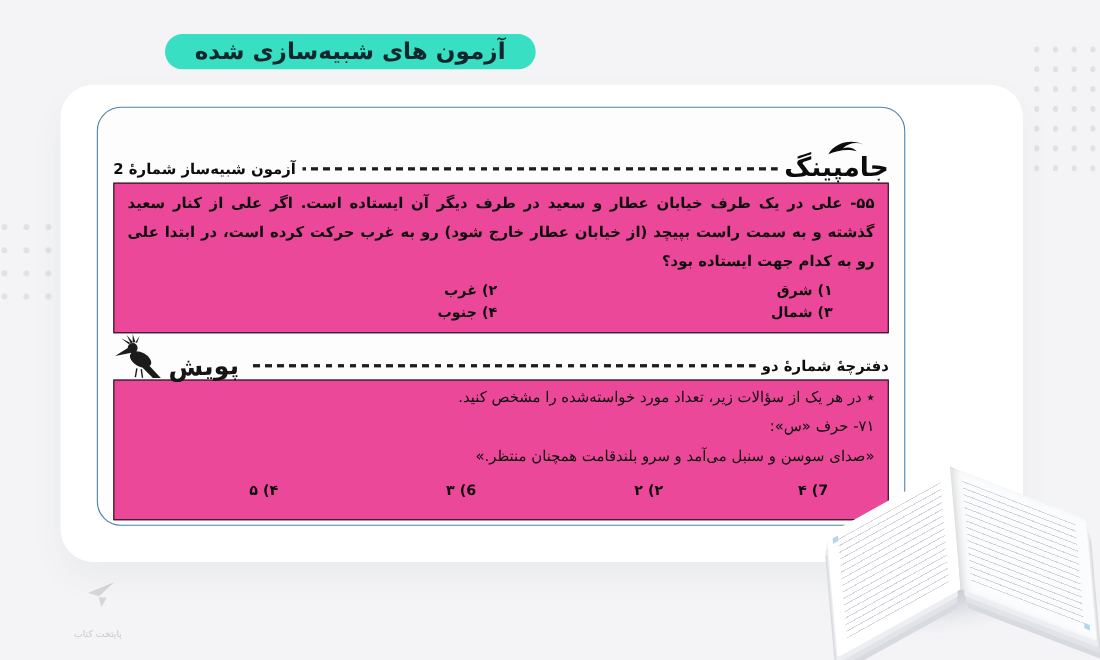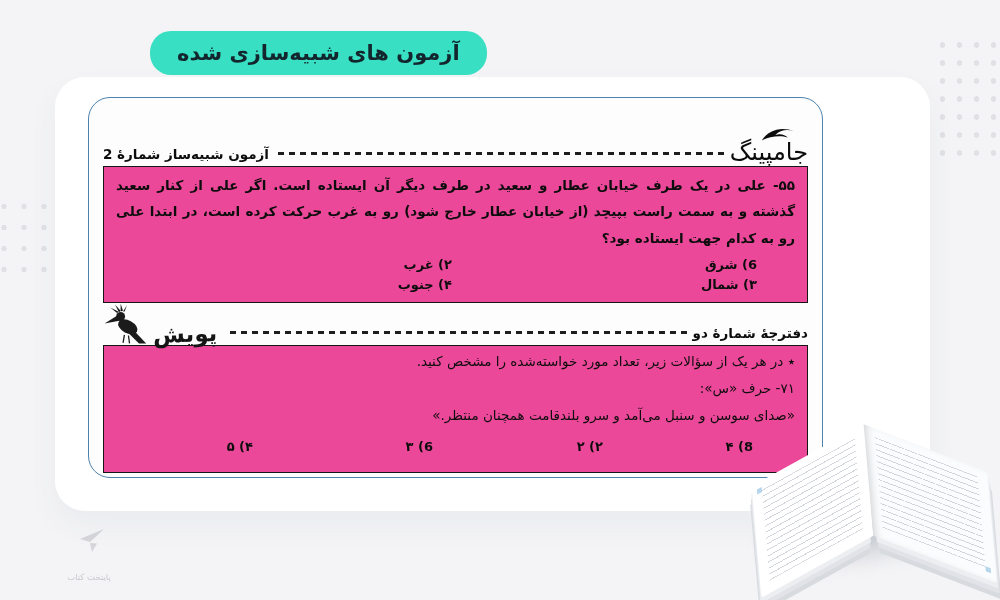--- a/index.html
+++ b/index.html
@@ -7,41 +7,41 @@
   body { font-family:"DejaVu Sans", sans-serif; background:#f4f4f6; position:relative; }
 
   .page-root { position:absolute; inset:0; }
 
   
   .dots { position:absolute; background-image:radial-gradient(#e1e1e5 2.5px, transparent 2.7px); }
   .dots-tr { right:-6px; top:36px; width:72px; height:132px; background-size:17px 18px; }
   .dots-left { left:-6px; top:196px; width:56px; height:86px; background-size:20px 21px; }
 
   
-  .badge { position:absolute; left:150px; top:31px; height:44px; padding:0 27px;
+  .badge { position:absolute; left:150px; top:31px; height:32px; padding:0 27px;
            background:#38dfc2; border-radius:21px; display:flex; align-items:center;
            direction:rtl; z-index:3; }
   .badge span { font-size:21px; font-weight:bold; color:#13262e; letter-spacing:0; }
 
   
   .panel { position:absolute; left:55px; top:77px; width:875px; height:434px;
            background:#ffffff; border-radius:30px; z-index:2;
            box-shadow:0 14px 30px rgba(60,70,90,0.05); }
   .card  { position:absolute; left:33px; top:20px; width:735px; height:381px;
            background:#fdfdfe; border:1.6px solid #4d82ad; border-radius:22px;
            direction:rtl; padding:8px 14px 0 14px; }
 
   .hdr { display:flex; align-items:flex-end; }
   .hdr-label { font-size:13.5px; font-weight:bold; color:#0d0d0d; white-space:nowrap; padding-bottom:4px; }
   .dashline { flex:1; height:3px; margin:0 6px 11px 6px;
               background:repeating-linear-gradient(to left, #1e1e1e 0 6px, transparent 6px 11px); }
 
   .hdr1 { height:60px; }
   .brand { display:flex; flex-direction:column; align-items:center; line-height:1; padding-bottom:2px; }
-  .brand-text { font-size:24px; font-weight:normal; color:#0c0c0c; }
+  .brand-text { font-size:24px; font-weight:bold; color:#0c0c0c; }
   .brand svg { margin-bottom:-2px; margin-left:18px; }
 
   .qbox { border:1.6px solid #161616; background:#ec4899; padding:5px 12px 10px 12px; }
   .qtext { font-size:13.5px; font-weight:bold; color:#0d0d0d; line-height:1.95;
            text-align:justify; text-align-last:right; }
   .opts2col { display:grid; grid-template-columns:305px auto; row-gap:5px;
               padding:6px 38px 0 0; font-size:13px; font-weight:bold; color:#0d0d0d; }
   .opts4col { display:grid; grid-template-columns:150px 170px 180px auto;
               padding:7px 42px 0 0; font-size:13px; font-weight:bold; color:#0d0d0d; }
 
@@ -101,21 +101,21 @@
           </svg>
           <span class="brand-text">جامپینگ</span>
         </div>
         <div class="dashline"></div>
         <div class="hdr-label">آزمون شبیه‌ساز شمارهٔ 2</div>
       </div>
 
       <div class="qbox">
         <div class="qtext">۵۵- علی در یک طرف خیابان عطار و سعید در طرف دیگر آن ایستاده است. اگر علی از کنار سعید گذشته و به سمت راست بپیچد (از خیابان عطار خارج شود) رو به غرب حرکت کرده است، در ابتدا علی رو به کدام جهت ایستاده بود؟</div>
         <div class="opts2col">
-          <span>6) شرق</span>
+          <span>۱) شرق</span>
           <span>۲) غرب</span>
           <span>۳) شمال</span>
           <span>۴) جنوب</span>
         </div>
       </div>
 
       <div class="hdr hdr2">
         <div class="hdr-label">دفترچهٔ شمارهٔ دو</div>
         <div class="dashline"></div>
         <div class="bird-wrap">
@@ -135,21 +135,21 @@
             </g>
           </svg>
         </div>
       </div>
 
       <div class="qbox box2">
         <div class="line">٭ در هر یک از سؤالات زیر، تعداد مورد خواسته‌شده را مشخص کنید.</div>
         <div class="line">۷۱- حرف «س»:</div>
         <div class="line">«صدای سوسن و سنبل می‌آمد و سرو بلندقامت همچنان منتظر.»</div>
         <div class="opts4col">
-          <span>8) ۴</span>
+          <span>7) ۴</span>
           <span>۲) ۲</span>
           <span>6) ۳</span>
           <span>۴) ۵</span>
         </div>
       </div>
 
     </div>
   </div>
 
   <div class="book">

